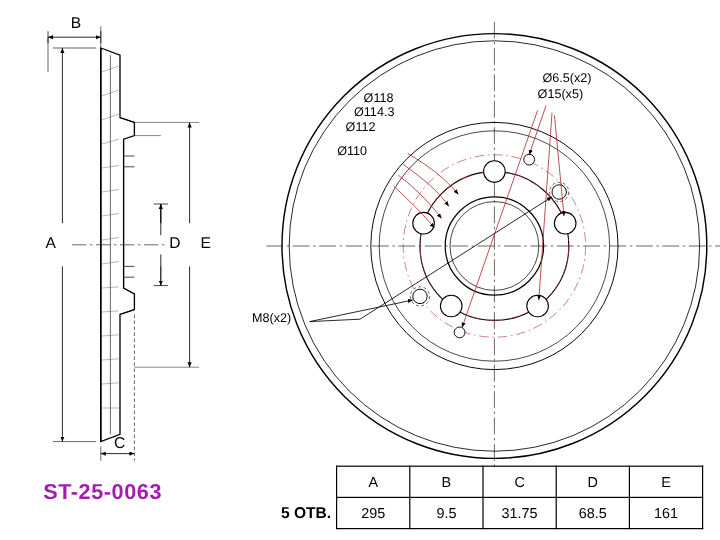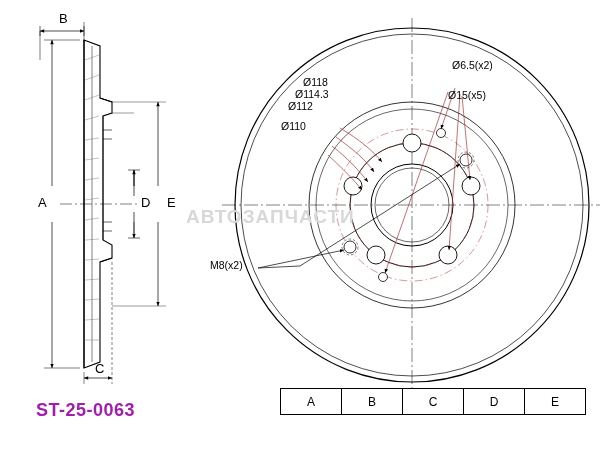--- a/index.html
+++ b/index.html
@@ -253,34 +253,41 @@
   <div class="lbl big" style="left:95px; top:362px;">C</div>
   <div class="lbl big" style="left:141px; top:196px;">D</div>
   <div class="lbl big" style="left:167px; top:196px;">E</div>
 
   <div class="lbl" style="left:303px; top:77px;">Ø118</div>
   <div class="lbl" style="left:295px; top:89px;">Ø114.3</div>
   <div class="lbl" style="left:288px; top:101px;text-align:center;">Ø112</div>
   <div class="lbl" style="left:281px; top:121px;">Ø110</div>
 
   <div class="lbl" style="left:452px; top:60px;">Ø6.5(x2)</div>
-  <div class="lbl" style="left:448px; top:90px;">Ø15(x5)</div>
+  <div class="lbl" style="left:448px; top:74px;">Ø15(x5)</div>
 
   <div class="lbl" style="left:210px; top:260px;">M8(x2)</div>
 
-  <div class="wm-main">АВТОЗАПЧАСТИ</div>
 
   <div class="part-code">ST-25-0063</div>
 
   <table id="spec-table">
     <tbody>
         <tr>
       <td class="corner"></td>
       <td>A</td>
       <td>B</td>
       <td>C</td>
       <td>D</td>
       <td>E</td>
     </tr>
+    <tr>
+      <td class="rowlabel">5 ОТВ.</td>
+      <td>295</td>
+      <td>9.5</td>
+      <td>31.75</td>
+      <td>68.5</td>
+      <td>161</td>
+    </tr>
   </tbody>
     </table>
 
 </div>
 
 </body></html>

